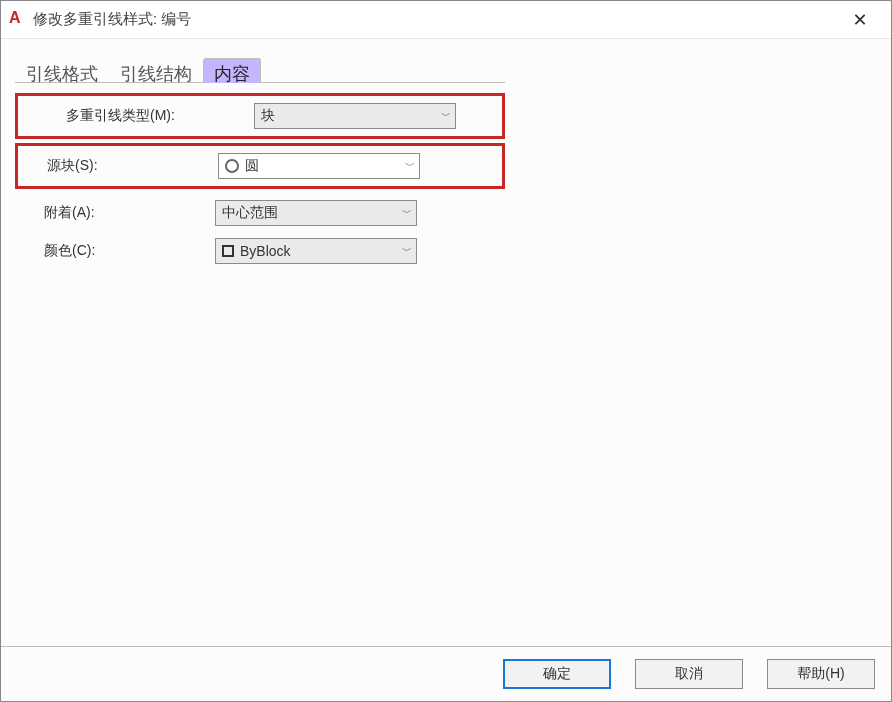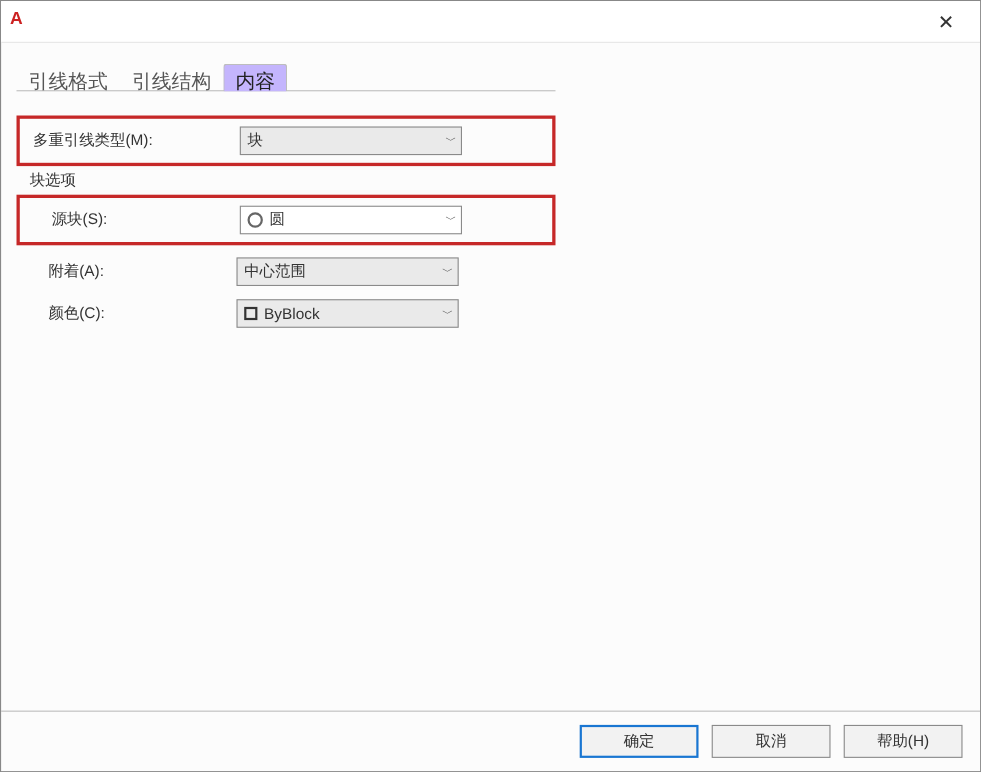--- a/index.html
+++ b/index.html
@@ -57,68 +57,66 @@
              margin-right: 6px; display: inline-block; }
 .sq-icon { width: 12px; height: 12px; border: 2px solid #333; margin-right: 6px;
            display: inline-block; }
 
 
 .preview { width: 360px; height: 248px; background: #2a2f33; border: 2px solid #333;
            position: relative; overflow: hidden; }
 .preview svg { width: 100%; height: 100%; }
 
 
-.btnrow { position: absolute; bottom: 12px; right: 16px; display: flex; gap: 12px; }
+.btnrow { position: absolute; bottom: 12px; right: 16px; display: flex; gap: 24px; }
 .btn { width: 108px; height: 30px; border: 1px solid #8a8a8a; background: #f2f2f2;
        display: flex; align-items: center; justify-content: center; cursor: pointer;
        font-size: 14px; }
 .btn.primary { border: 2px solid #1976d2; }
 .bottom-rule { position: absolute; left: 0; right: 0; bottom: 54px; height: 1px;
                background: #bdbdbd; }
 </style>
 </head>
 <body>
 
 <div class="titlebar">
   <span class="app-icon"></span>
+  <span class="title">修改多重引线样式: 编号</span>
   <div class="close-btn">
     <span>✕</span>
   </div>
 </div>
 
 <div class="dlg-body">
   <div class="left-col">
 
     <div class="tabstrip">
       <div class="tab">
         <span>引线格式</span>
       </div>
       <div class="tab">
         <span>引线结构</span>
       </div>
       <div class="tab active">
         <span>内容</span>
       </div>
     </div>
 
-    <div class="group highlight" style="margin-top:22px;">
+    <div class="group highlight" style="margin-top:10px;padding-left:36px;">
       <div class="row" style="margin-top:0;">
         <div class="row-lab">多重引线类型(M):</div>
         <div class="row-ctl">
           <div class="combo">
             <span>块</span>
             <span class="arrow">﹀</span>
           </div>
         </div>
       </div>
     </div>
 
-    <div class="group" style="margin-top:4px;">
-      <div class="group-label" style="padding-left:12px;">块选项</div>
-    </div>
 
     <div class="group highlight" style="margin-top:4px;">
       <div class="row" style="margin-top:0;">
         <div class="row-lab indent">源块(S):</div>
         <div class="row-ctl">
           <div class="combo white">
             <span class="circ-icon"></span>
             <span>圆</span>
             <span class="arrow">﹀</span>
           </div>

